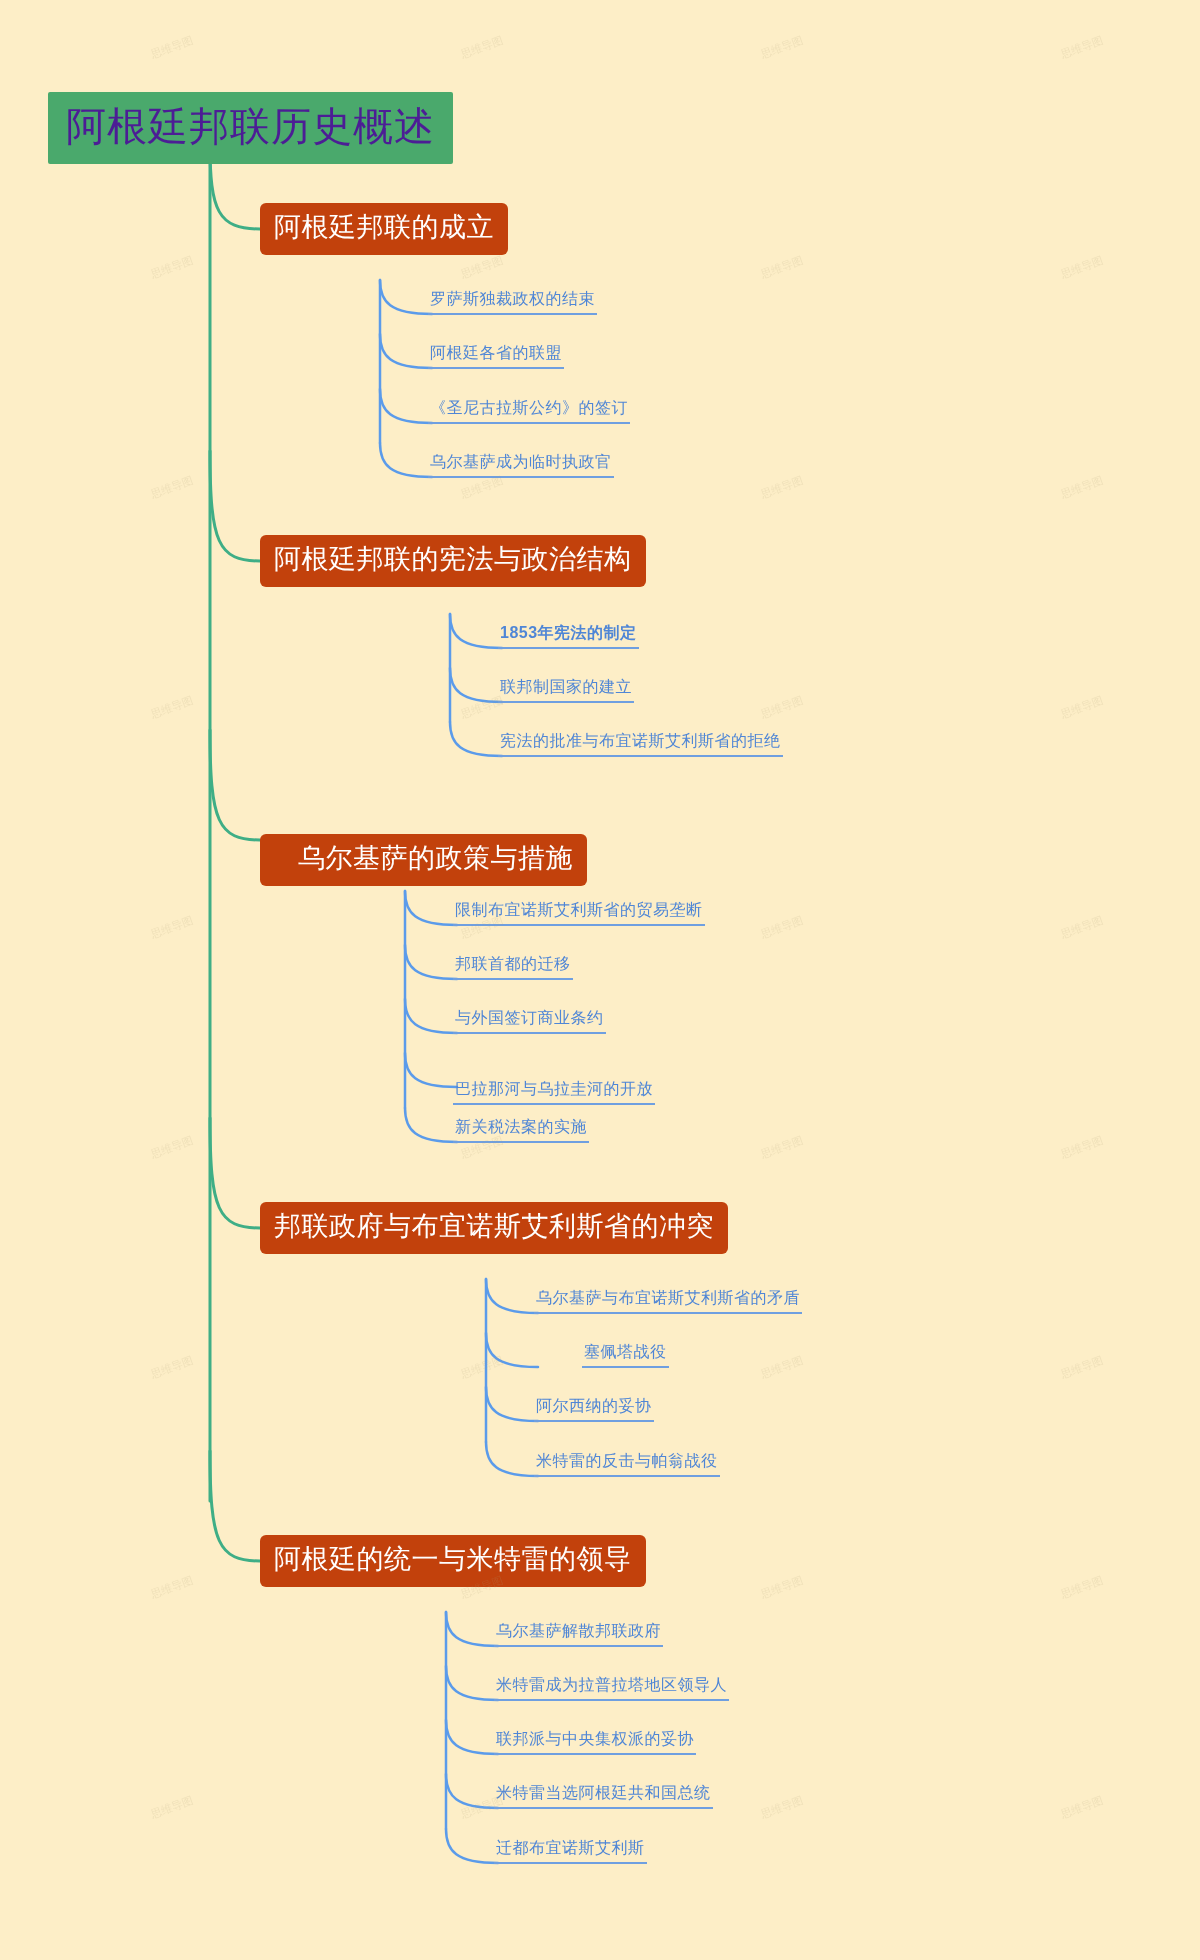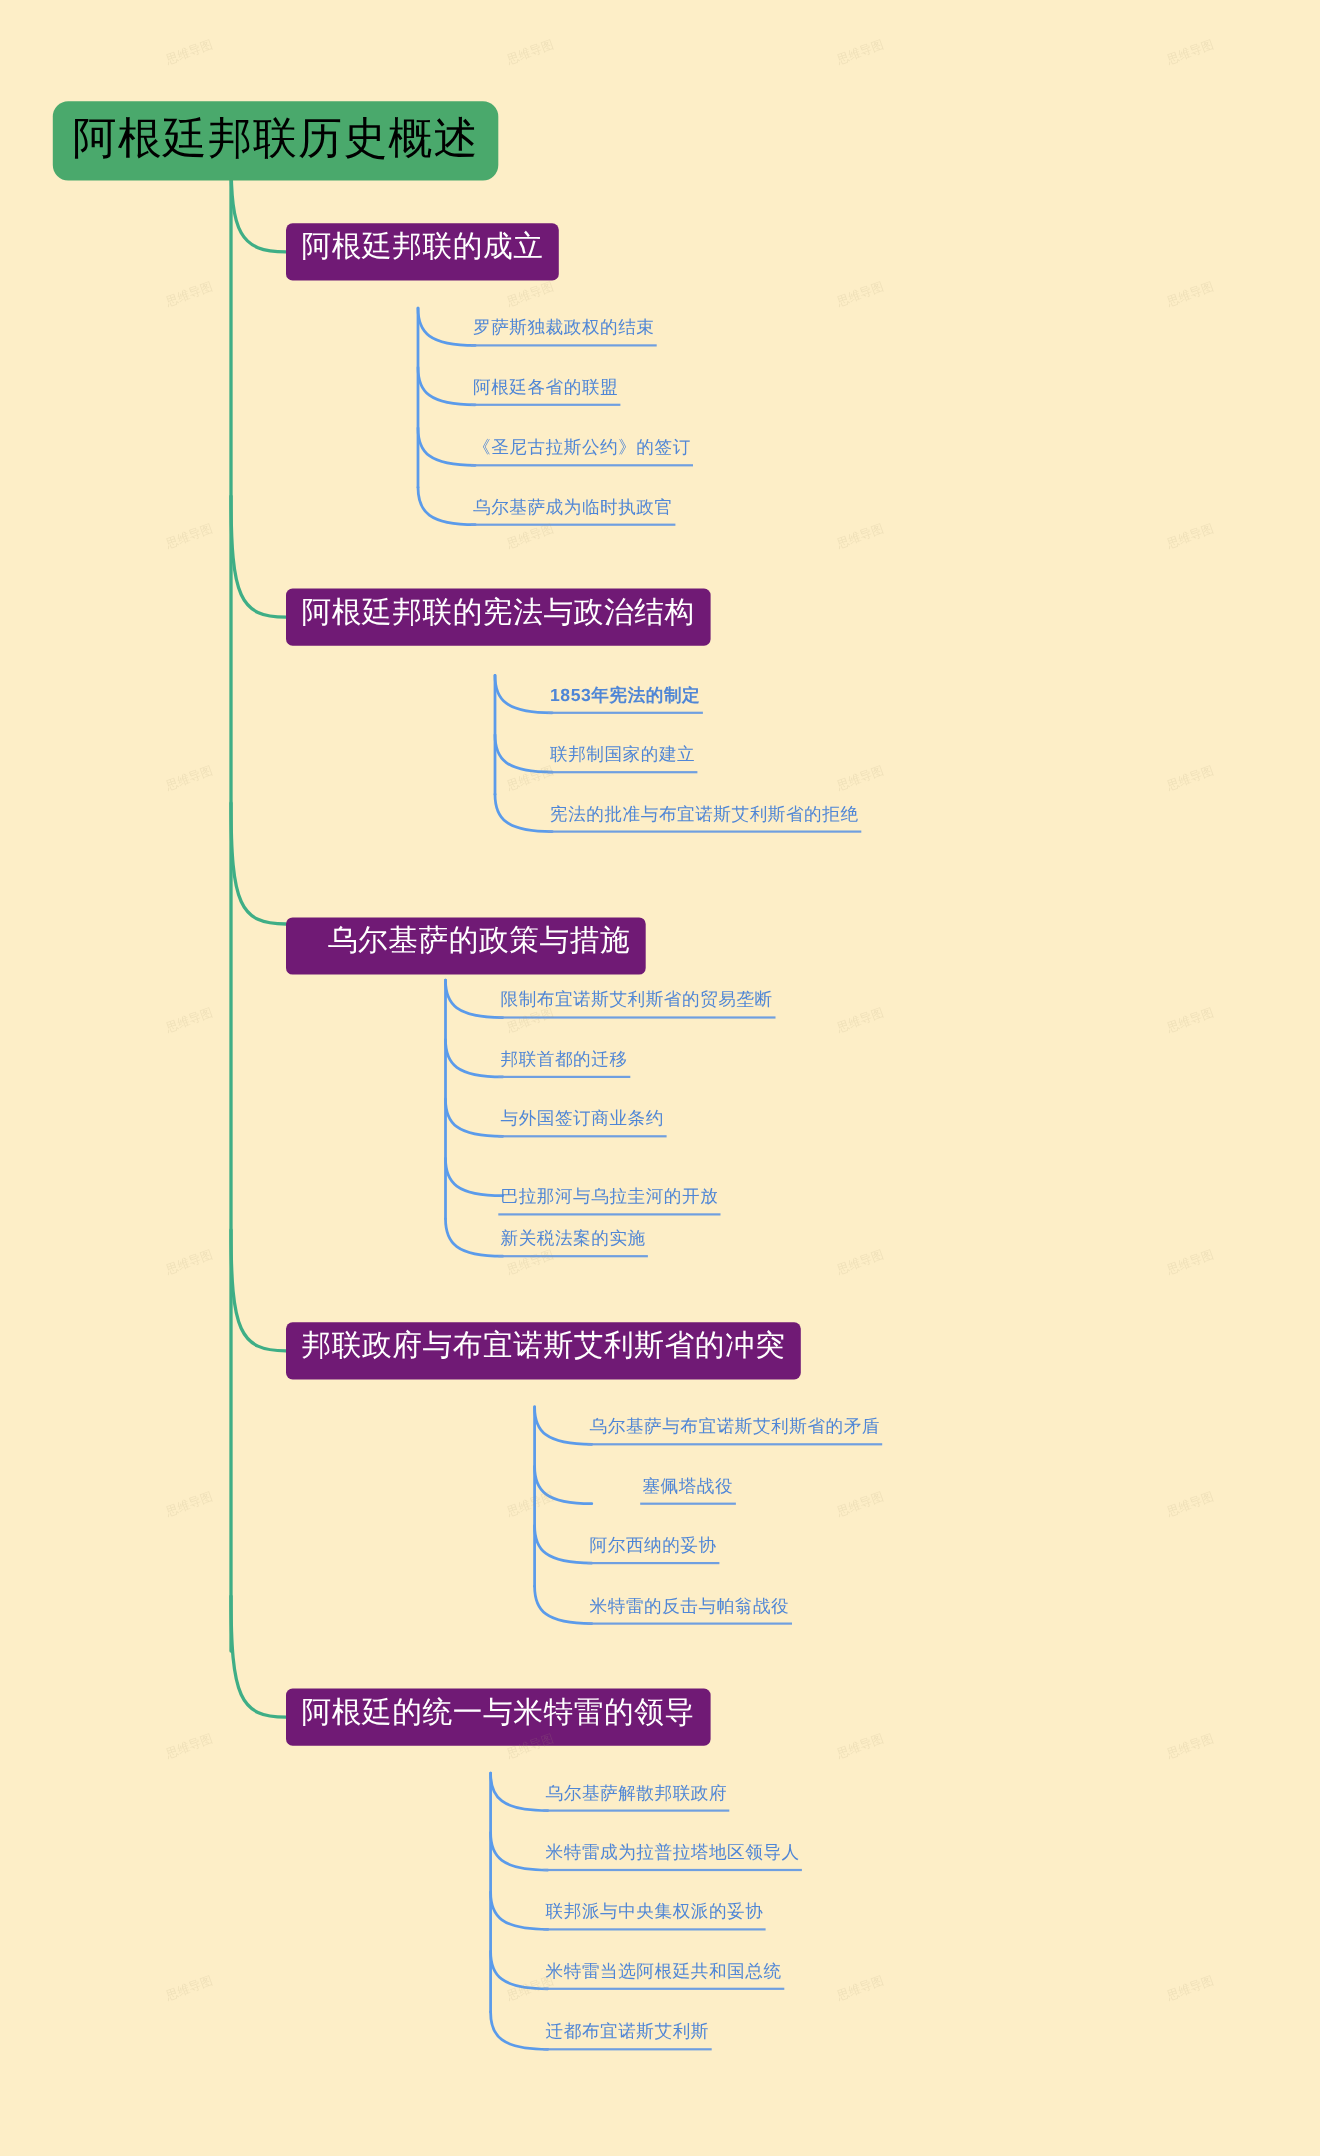--- a/index.html
+++ b/index.html
@@ -30,37 +30,36 @@
     pointer-events: none;
   }
   .node {
     position: absolute;
     white-space: nowrap;
     box-sizing: border-box;
   }
   
   .node.root {
     background: #4aa96c;
-    color: #000000;
+    color: #4c1d95;
     font-size: 40px;
     line-height: 1;
     padding: 14px 18px 18px 18px;
-    border-radius: 14px;
+    border-radius: 2px;
     letter-spacing: 1px;
   }
   
   .node.branch {
-    background: #701a75;
+    background: #c2410c;
     color: #ffffff;
     font-size: 27px;
     line-height: 1;
     padding: 11px 14px 14px 14px;
     border-radius: 6px;
     letter-spacing: 0.5px;
-    font-family: Liberation Mono, monospace;
   }
   
   .node.leaf {
     color: #4f86d6;
     font-size: 16px;
     line-height: 1;
     padding: 2px 2px 6px 2px;
     border-bottom: 2px solid #6f9fe0;
     letter-spacing: 0.5px;
   }

